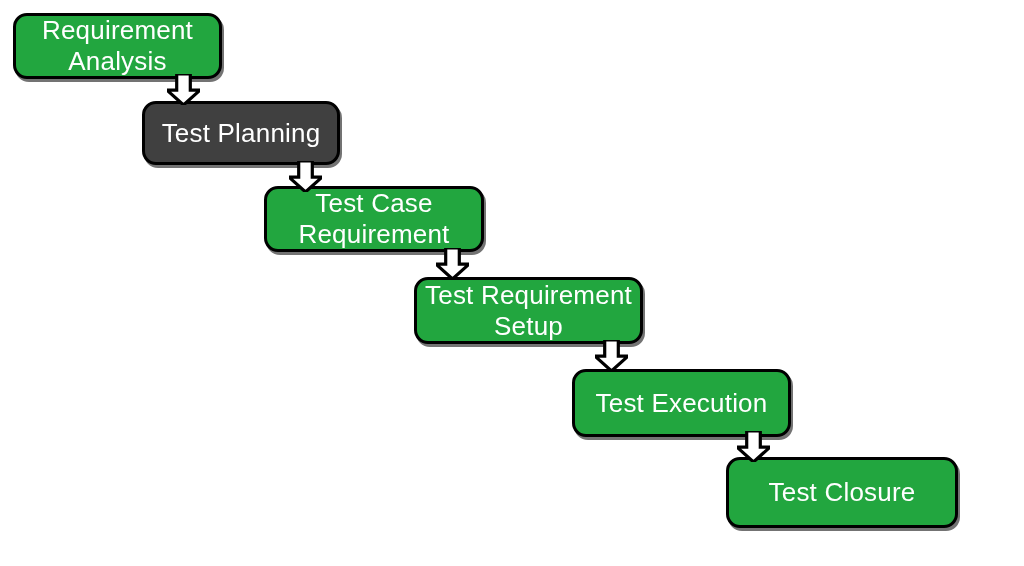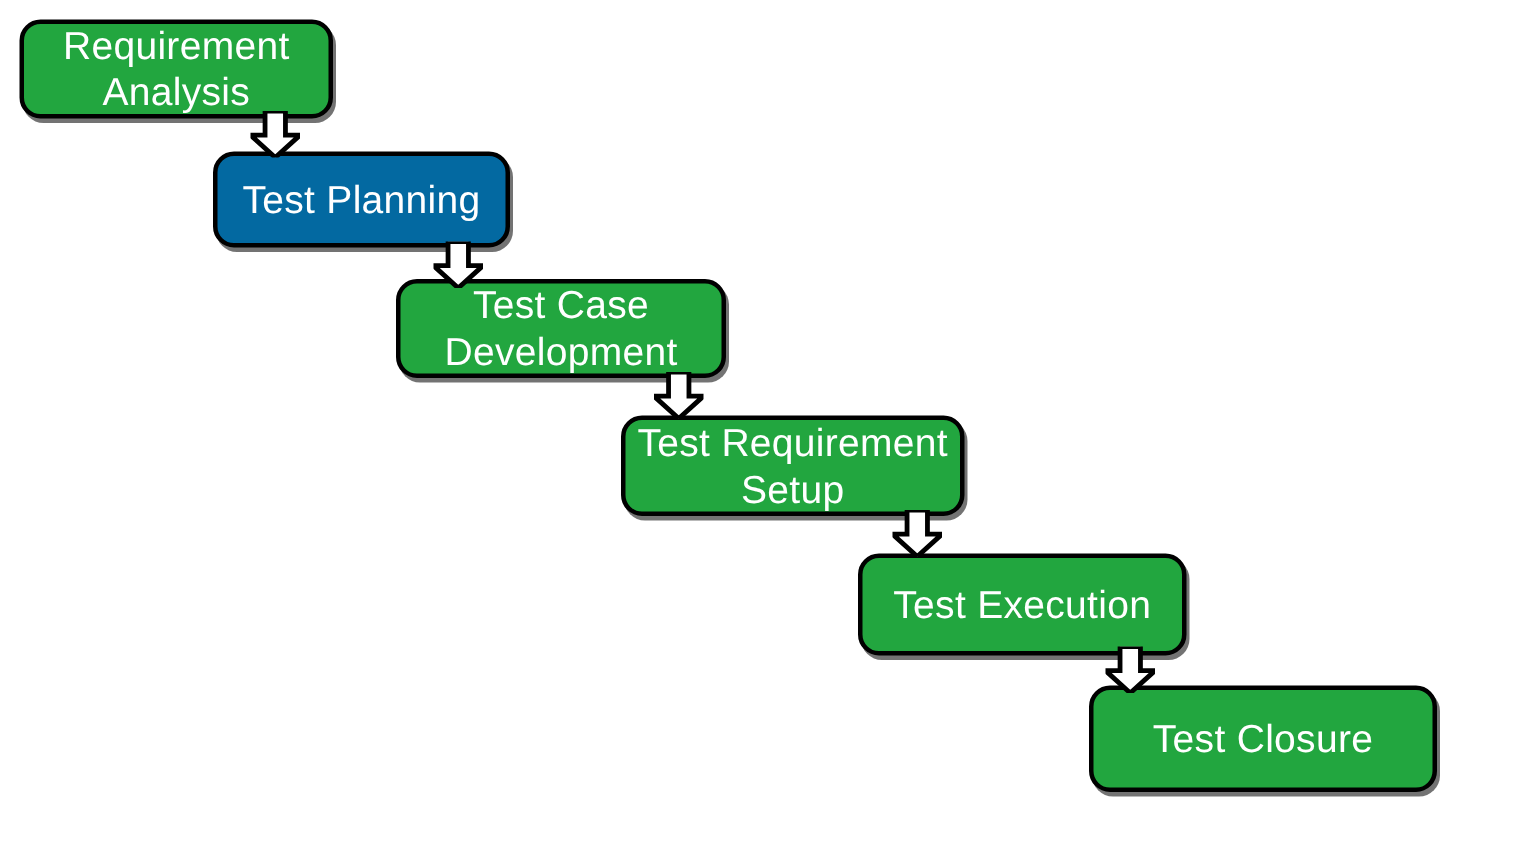--- a/index.html
+++ b/index.html
@@ -73,21 +73,21 @@
           <polygon points="9.7,0.0 23.3,0.0 23.3,16.1 33.0,16.1 16.5,31.0 0.0,16.1 9.7,16.1" fill="#ffffff" stroke="#000000" stroke-width="3.2" stroke-linejoin="miter"></polygon>
         </svg>
       </div>
       <div class="arrow" style="left: 737px; top: 431px; width: 33px; height: 31px;">
         <svg width="33" height="31" viewBox="0 0 33 31">
           <polygon points="9.7,0.0 23.3,0.0 23.3,16.1 33.0,16.1 16.5,31.0 0.0,16.1 9.7,16.1" fill="#ffffff" stroke="#000000" stroke-width="3.2" stroke-linejoin="miter"></polygon>
         </svg>
       </div>
       <div class="node" style="left: 13px; top: 13px; width: 209px; height: 66px; background: rgb(34, 166, 63); border-color: rgb(0, 0, 0); color: rgb(255, 255, 255);"><span>Requirement
 Analysis</span></div>
-      <div class="node" style="left: 142px; top: 101px; width: 198px; height: 64px; background: #0369a1; border-color: rgb(0, 0, 0); color: rgb(255, 255, 255);"><span>Test Planning</span></div>
+      <div class="node" style="left: 142px; top: 101px; width: 198px; height: 64px; background: #404040; border-color: rgb(0, 0, 0); color: rgb(255, 255, 255);"><span>Test Planning</span></div>
       <div class="node" style="left: 264px; top: 186px; width: 220px; height: 66px; background: rgb(34, 166, 63); border-color: rgb(0, 0, 0); color: rgb(255, 255, 255);"><span>Test Case
-Development</span></div>
+Requirement</span></div>
       <div class="node" style="left: 414px; top: 277px; width: 229px; height: 67px; background: rgb(34, 166, 63); border-color: rgb(0, 0, 0); color: rgb(255, 255, 255);"><span>Test Requirement
 Setup</span></div>
       <div class="node" style="left: 726px; top: 457px; width: 232px; height: 71px; background: rgb(34, 166, 63); border-color: rgb(0, 0, 0); color: rgb(255, 255, 255);"><span>Test Closure</span></div>
       <div class="node" style="left: 572px; top: 369px; width: 219px; height: 68px; background: rgb(34, 166, 63); border-color: rgb(0, 0, 0); color: rgb(255, 255, 255);"><span>Test Execution</span></div>
     </div>
 </div>
 
 </body></html>

